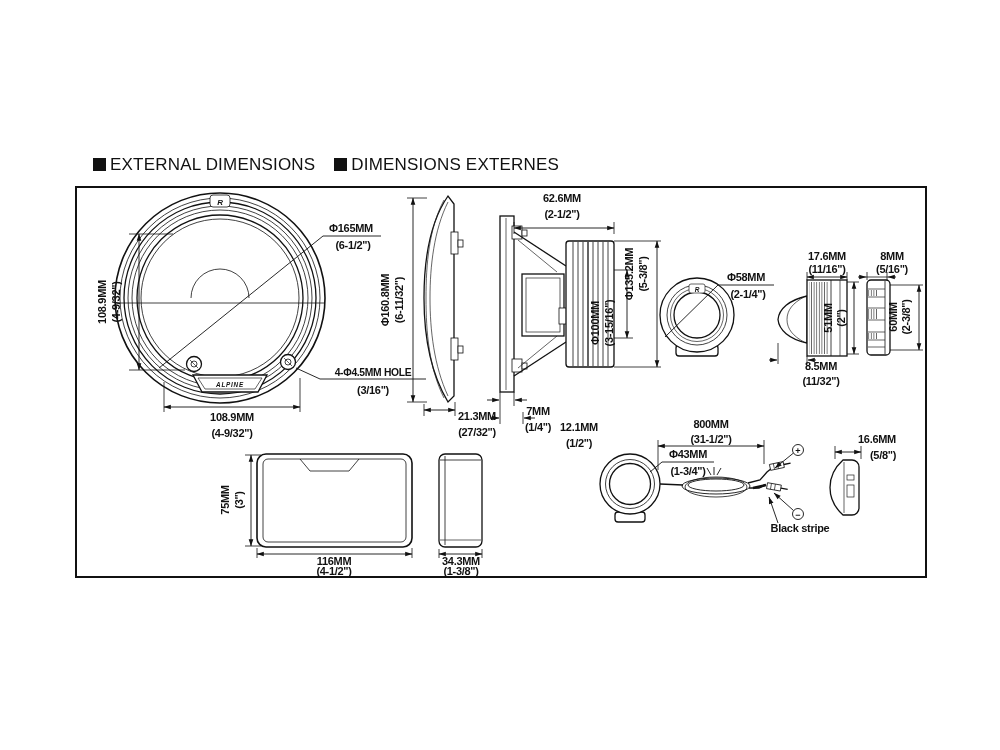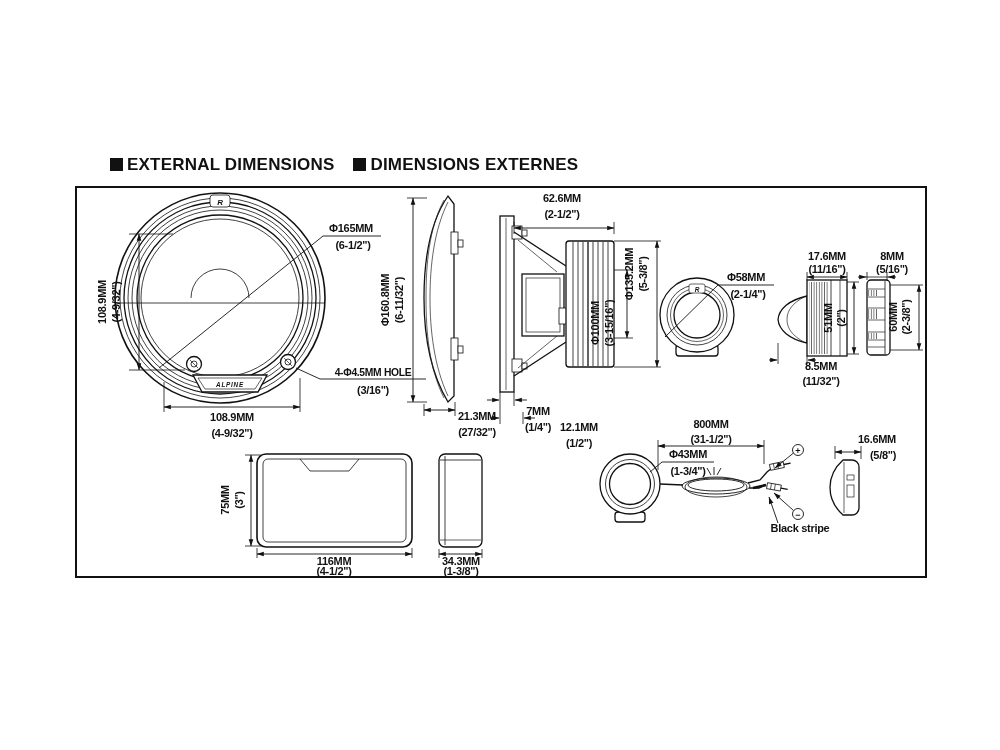--- a/index.html
+++ b/index.html
@@ -1,17 +1,17 @@
 <!DOCTYPE html>
 <html><head>
 <meta charset="utf-8">
 <style>
   html,body{margin:0;padding:0;background:#fff;}
   #page{position:relative;width:1000px;height:750px;background:#fff;font-family:"Liberation Sans",sans-serif;overflow:hidden;}
-  #title{position:absolute;left:110px;top:155px;font-size:17px;font-weight:bold;color:#111;letter-spacing:0.2px;white-space:nowrap;}
+  #title{position:absolute;left:93px;top:155px;font-size:17px;font-weight:normal;color:#111;letter-spacing:0.2px;white-space:nowrap;}
   #title .sq{display:inline-block;width:13px;height:13px;background:#111;margin-right:4px;vertical-align:-1px;}
   #title .t2{margin-left:14px;}
   #frame{position:absolute;left:75px;top:186px;width:848px;height:388px;border:2px solid #111;background:#fff;}
   svg{display:block;}
   svg text{font-family:"Liberation Sans",sans-serif;font-weight:bold;fill:#111;letter-spacing:-0.3px;}
   .d{font-size:11px;}
   .sm{font-size:10.3px;}
   .lg{font-size:8px;font-style:italic;}
   .lgs{font-size:6.5px;font-style:italic;}
   .alp{font-size:6.3px;font-style:italic;letter-spacing:0.8px;}

